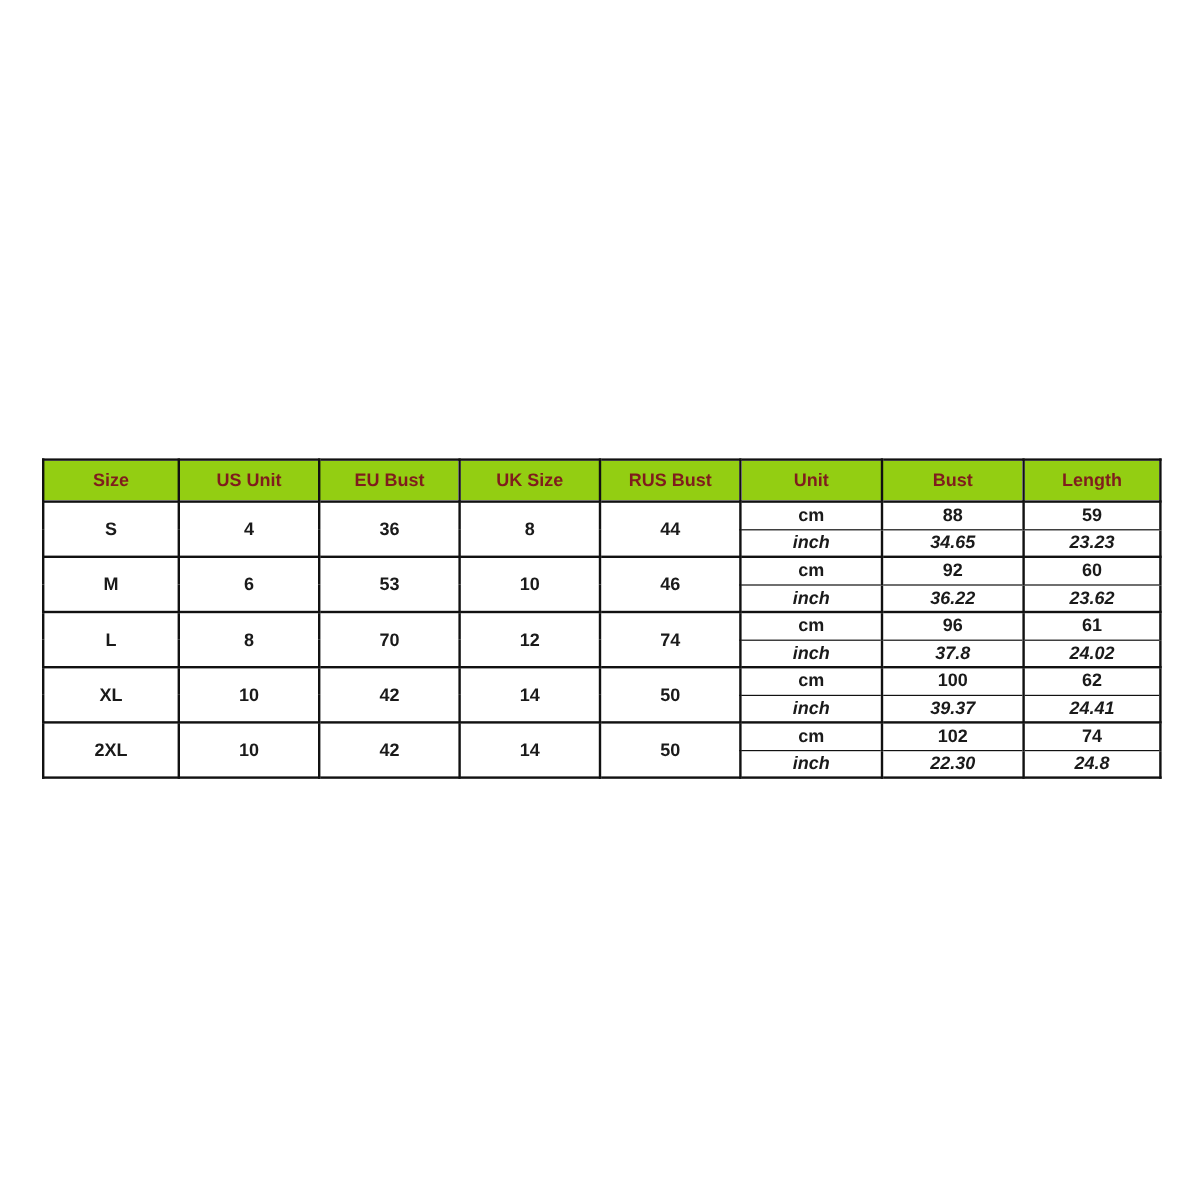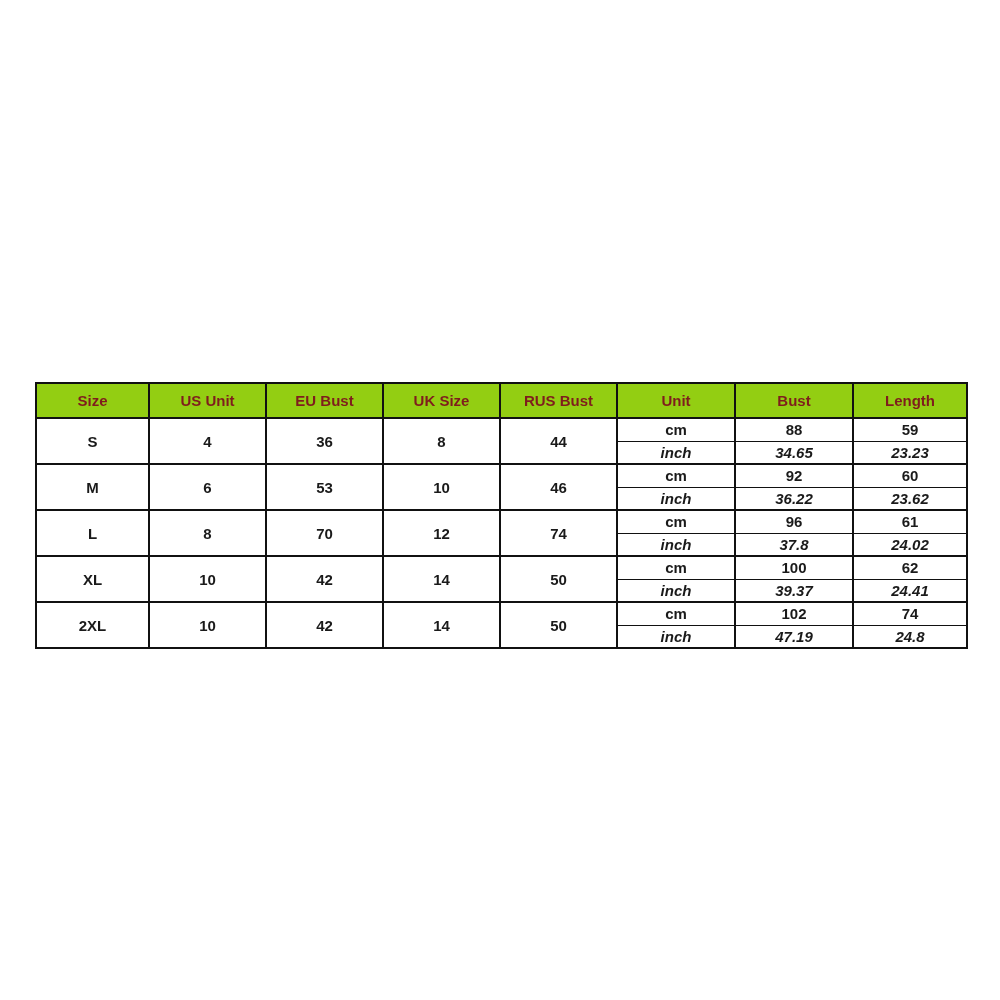--- a/index.html
+++ b/index.html
@@ -149,18 +149,18 @@
         <td rowspan="2">10</td>
         <td rowspan="2">42</td>
         <td rowspan="2">14</td>
         <td rowspan="2">50</td>
         <td class="m">cm</td>
         <td class="m">102</td>
         <td class="m">74</td>
       </tr>
       <tr class="row-inch">
         <td class="m">inch</td>
-        <td class="m">47.19</td>
+        <td class="m">22.30</td>
         <td class="m">24.8</td>
       </tr>
     </tbody>
   </table>
 </div>
 
 </body></html>

